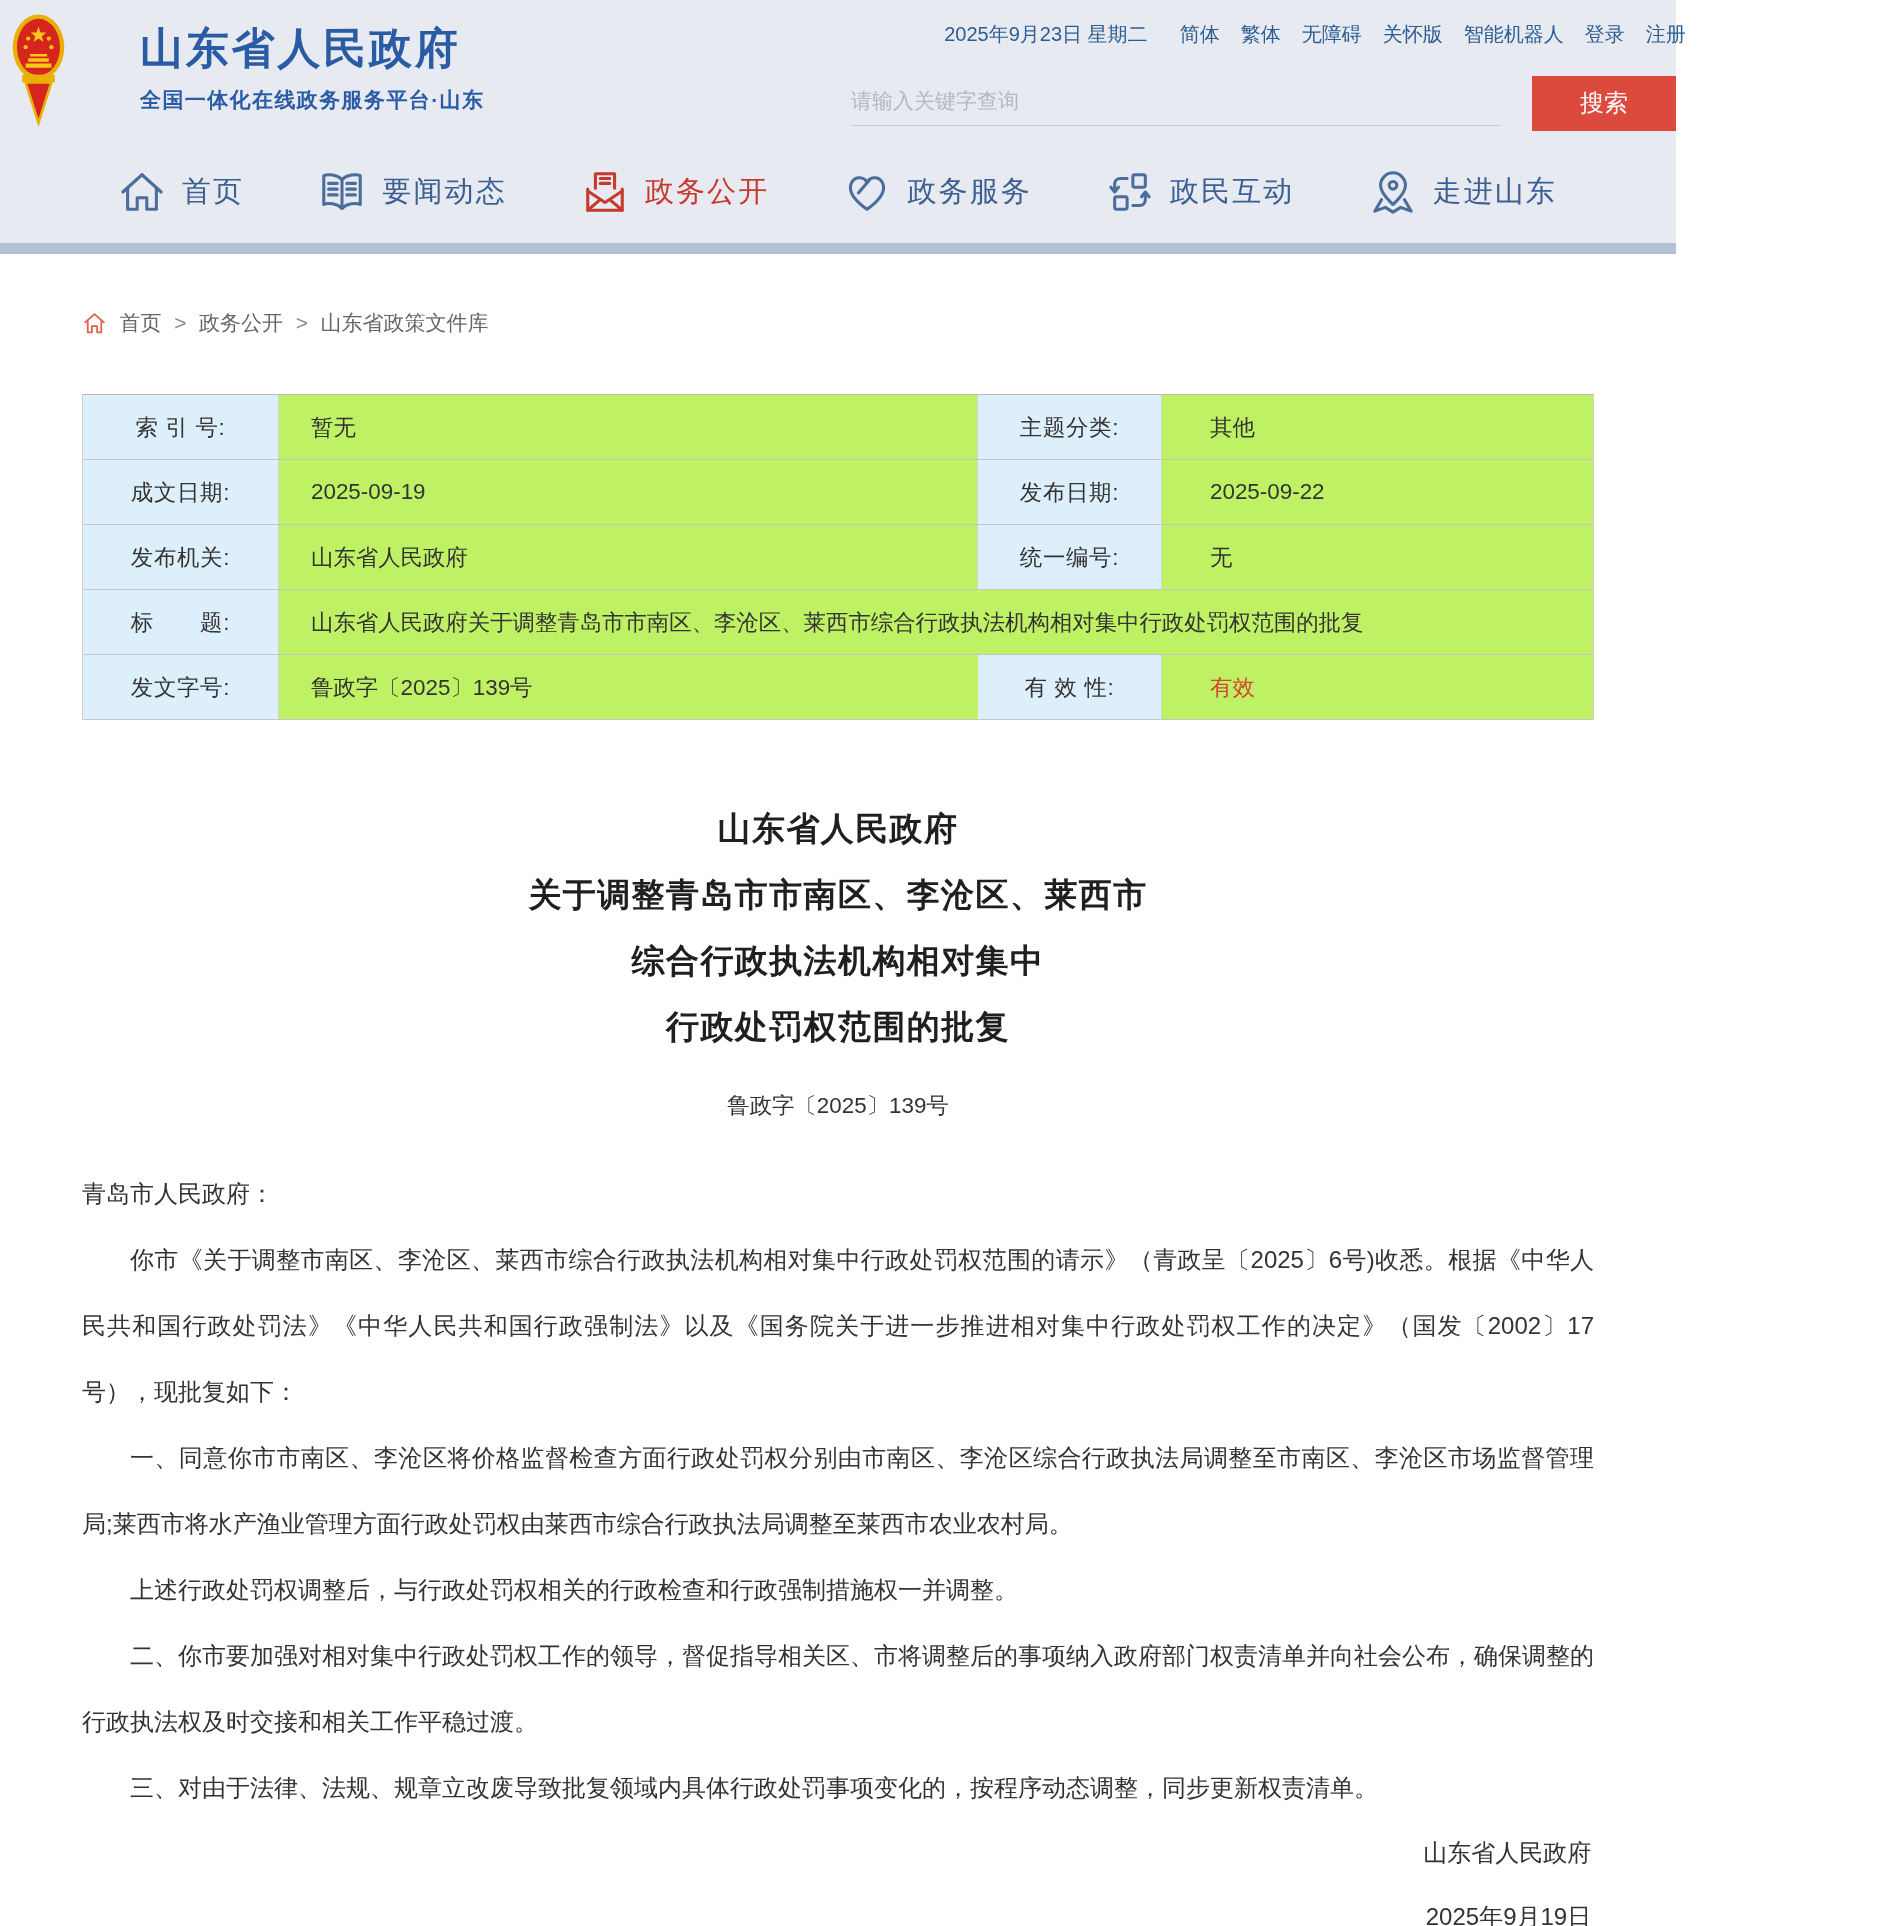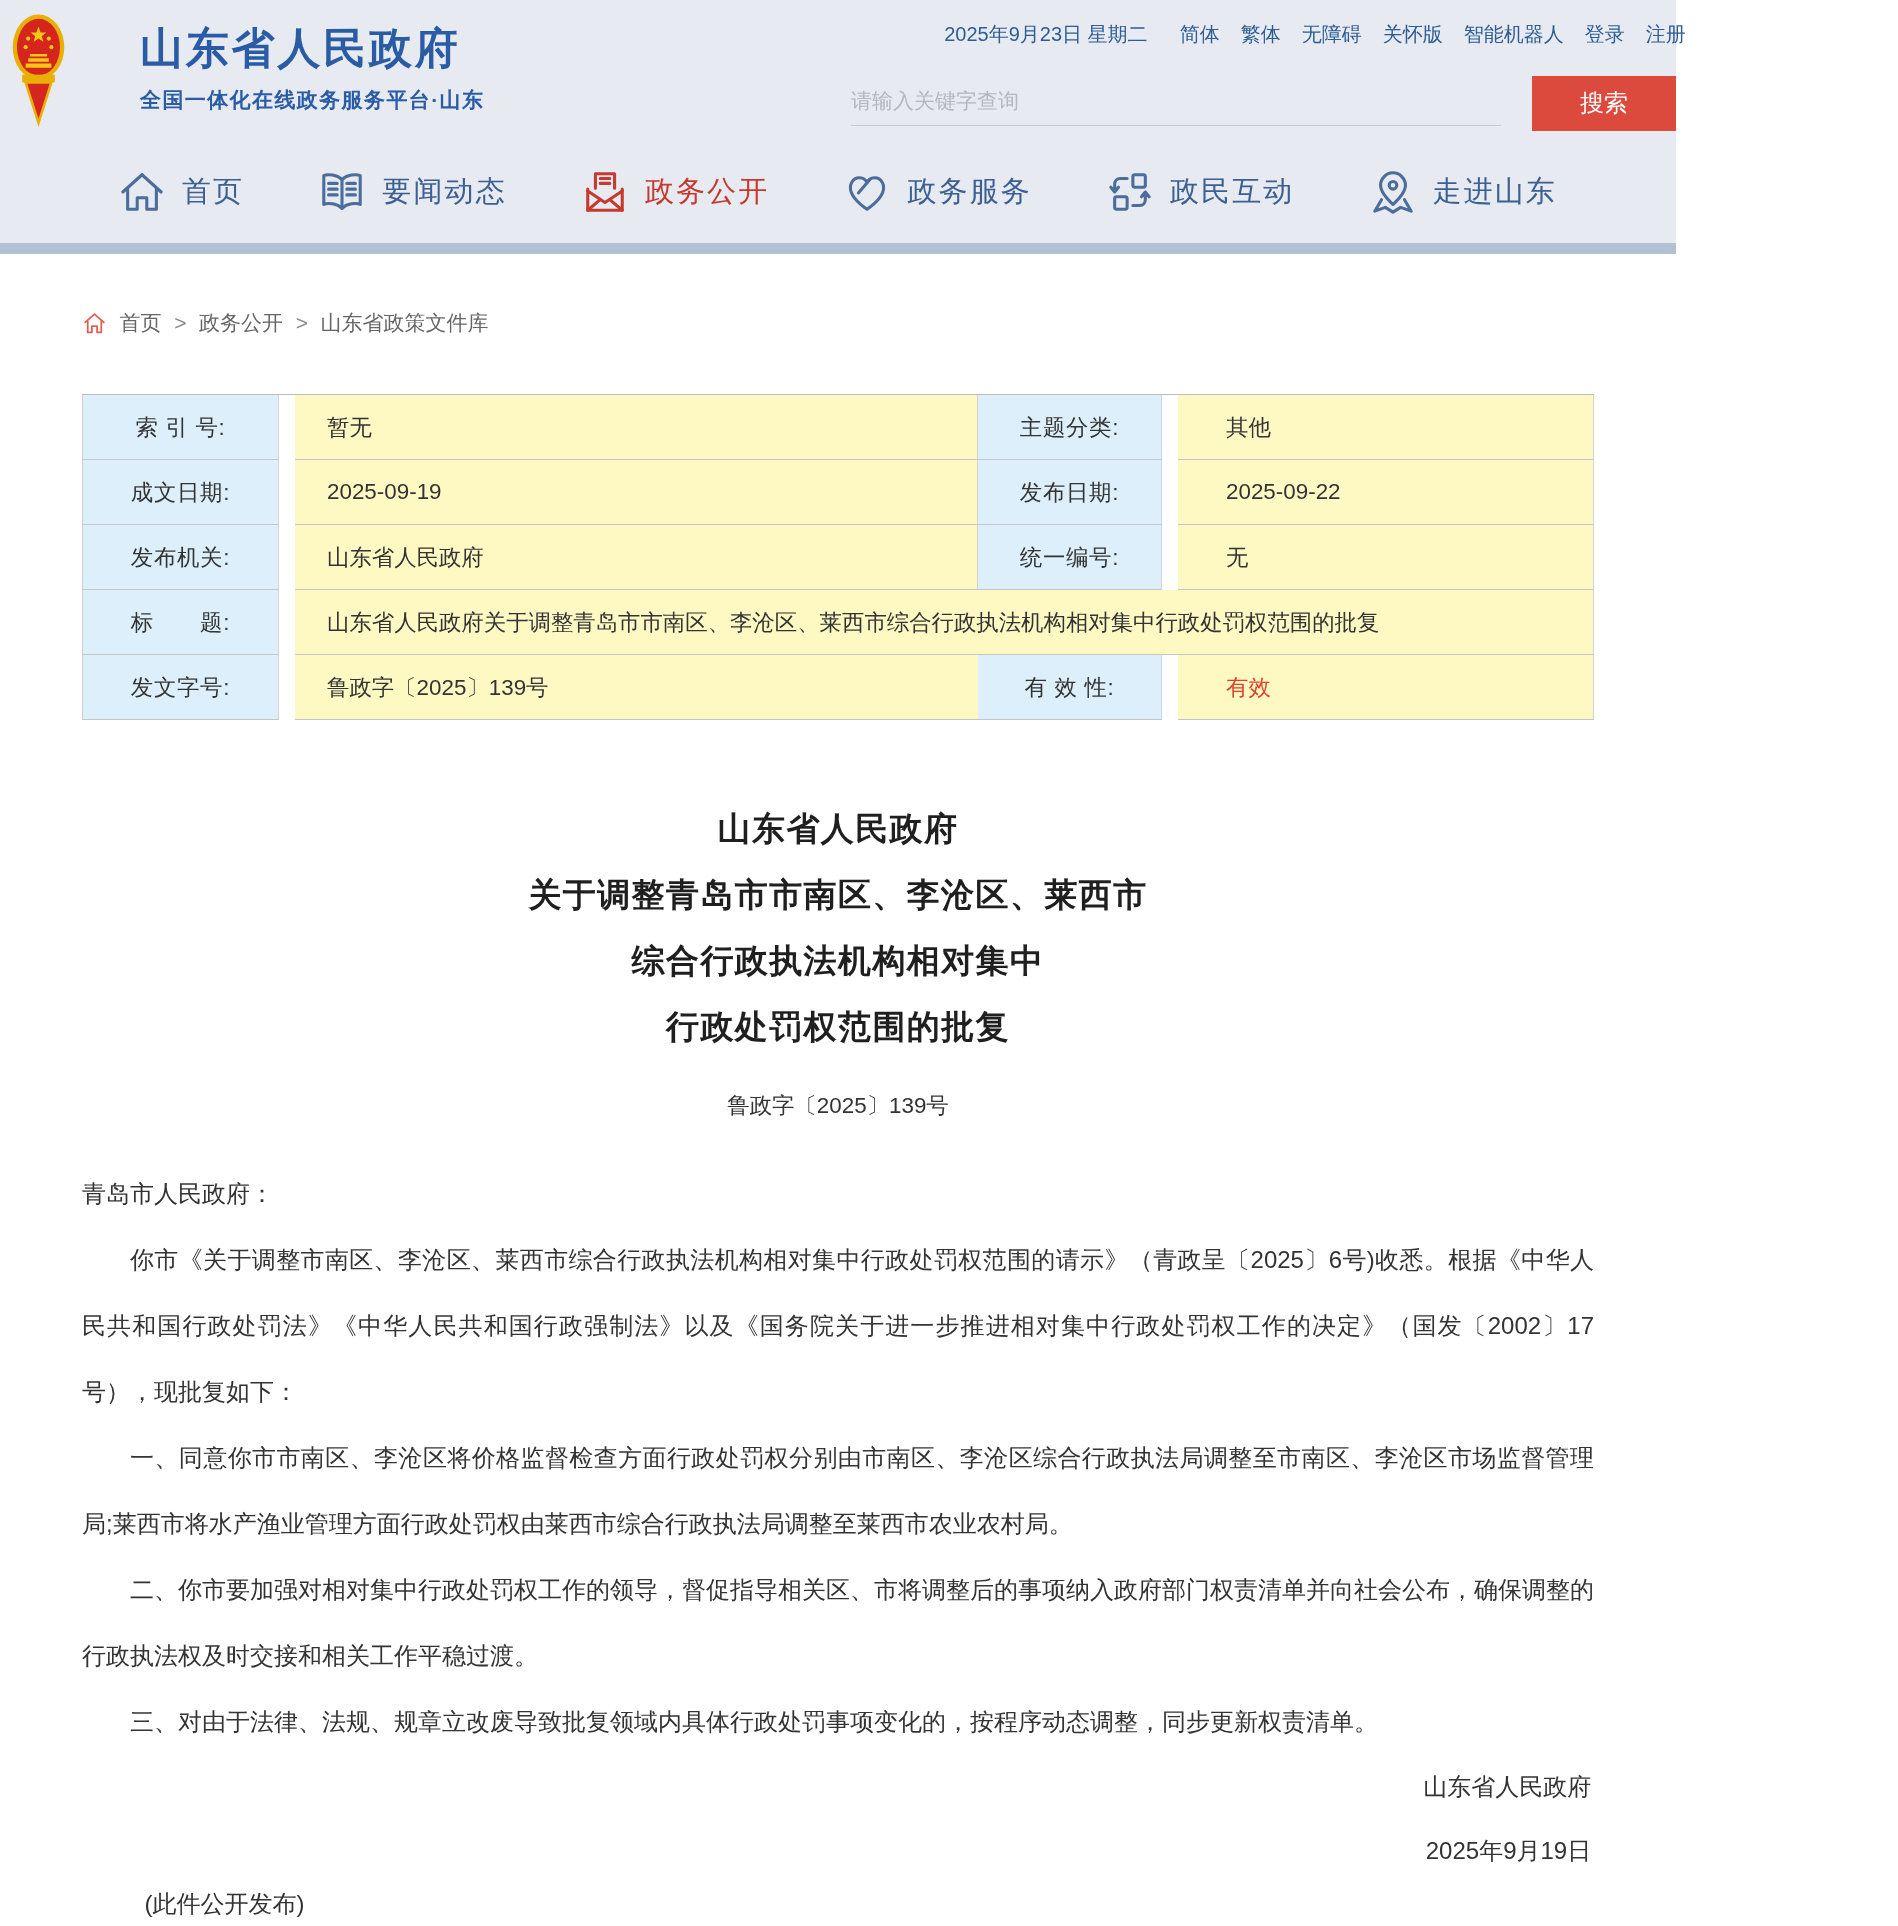--- a/index.html
+++ b/index.html
@@ -78,21 +78,21 @@
     border-left:0.7px solid #d0d0d0;
     border-right:0.7px solid #d0d0d0;
   }
   .cell {
     min-height:65px; display:flex; align-items:center;
     border-bottom:1.4px solid #c6c6c6; border-right:0.7px solid #d4d4d4;
     font-size:22.4px; color:#333;
   }
   .cell:nth-child(4n) { border-right:none; }
   .cell.lbl { background:#ddeffa; justify-content:center; letter-spacing:0.7px; }
-  .cell.val { background:#fef9c3; padding-left:32px;margin-left:16px; }
+  .cell.val { background:#bef264; padding-left:32px; }
   .cell.wide { grid-column:2 / 5; border-right:none; }
   .cell.noright { border-right:none;padding-left:48px; }
   .valid { color:#d9442f; }
 
   .doc-title { margin-top:76px; text-align:center; }
   .doc-title div { font-size:33px; font-weight:bold; color:#1f1f1f; line-height:66px; letter-spacing:1.4px; }
   .doc-number { margin-top:24px; text-align:center; font-size:22.4px; color:#333; line-height:43px; }
 
   .body-text { margin-top:34px; }
   .body-text p { font-size:24px; color:#333; line-height:66px; text-indent:2em; text-align:justify; }
@@ -240,20 +240,21 @@
       <div>关于调整青岛市市南区、李沧区、莱西市</div>
       <div>综合行政执法机构相对集中</div>
       <div>行政处罚权范围的批复</div>
     </div>
     <div class="doc-number">鲁政字〔2025〕139号</div>
 
     <div class="body-text">
       <p class="salutation">青岛市人民政府：</p>
       <p>你市《关于调整市南区、李沧区、莱西市综合行政执法机构相对集中行政处罚权范围的请示》（青政呈〔2025〕6号)收悉。根据《中华人民共和国行政处罚法》《中华人民共和国行政强制法》以及《国务院关于进一步推进相对集中行政处罚权工作的决定》（国发〔2002〕17号），现批复如下：</p>
       <p>一、同意你市市南区、李沧区将价格监督检查方面行政处罚权分别由市南区、李沧区综合行政执法局调整至市南区、李沧区市场监督管理局;莱西市将水产渔业管理方面行政处罚权由莱西市综合行政执法局调整至莱西市农业农村局。</p>
+      <p>上述行政处罚权调整后，与行政处罚权相关的行政检查和行政强制措施权一并调整。</p>
       <p>二、你市要加强对相对集中行政处罚权工作的领导，督促指导相关区、市将调整后的事项纳入政府部门权责清单并向社会公布，确保调整的行政执法权及时交接和相关工作平稳过渡。</p>
       <p>三、对由于法律、法规、规章立改废导致批复领域内具体行政处罚事项变化的，按程序动态调整，同步更新权责清单。</p>
     </div>
 
     <div class="signature">
       <div>山东省人民政府</div>
       <div>2025年9月19日</div>
     </div>
 
     <div class="footer-note">(此件公开发布)</div>

